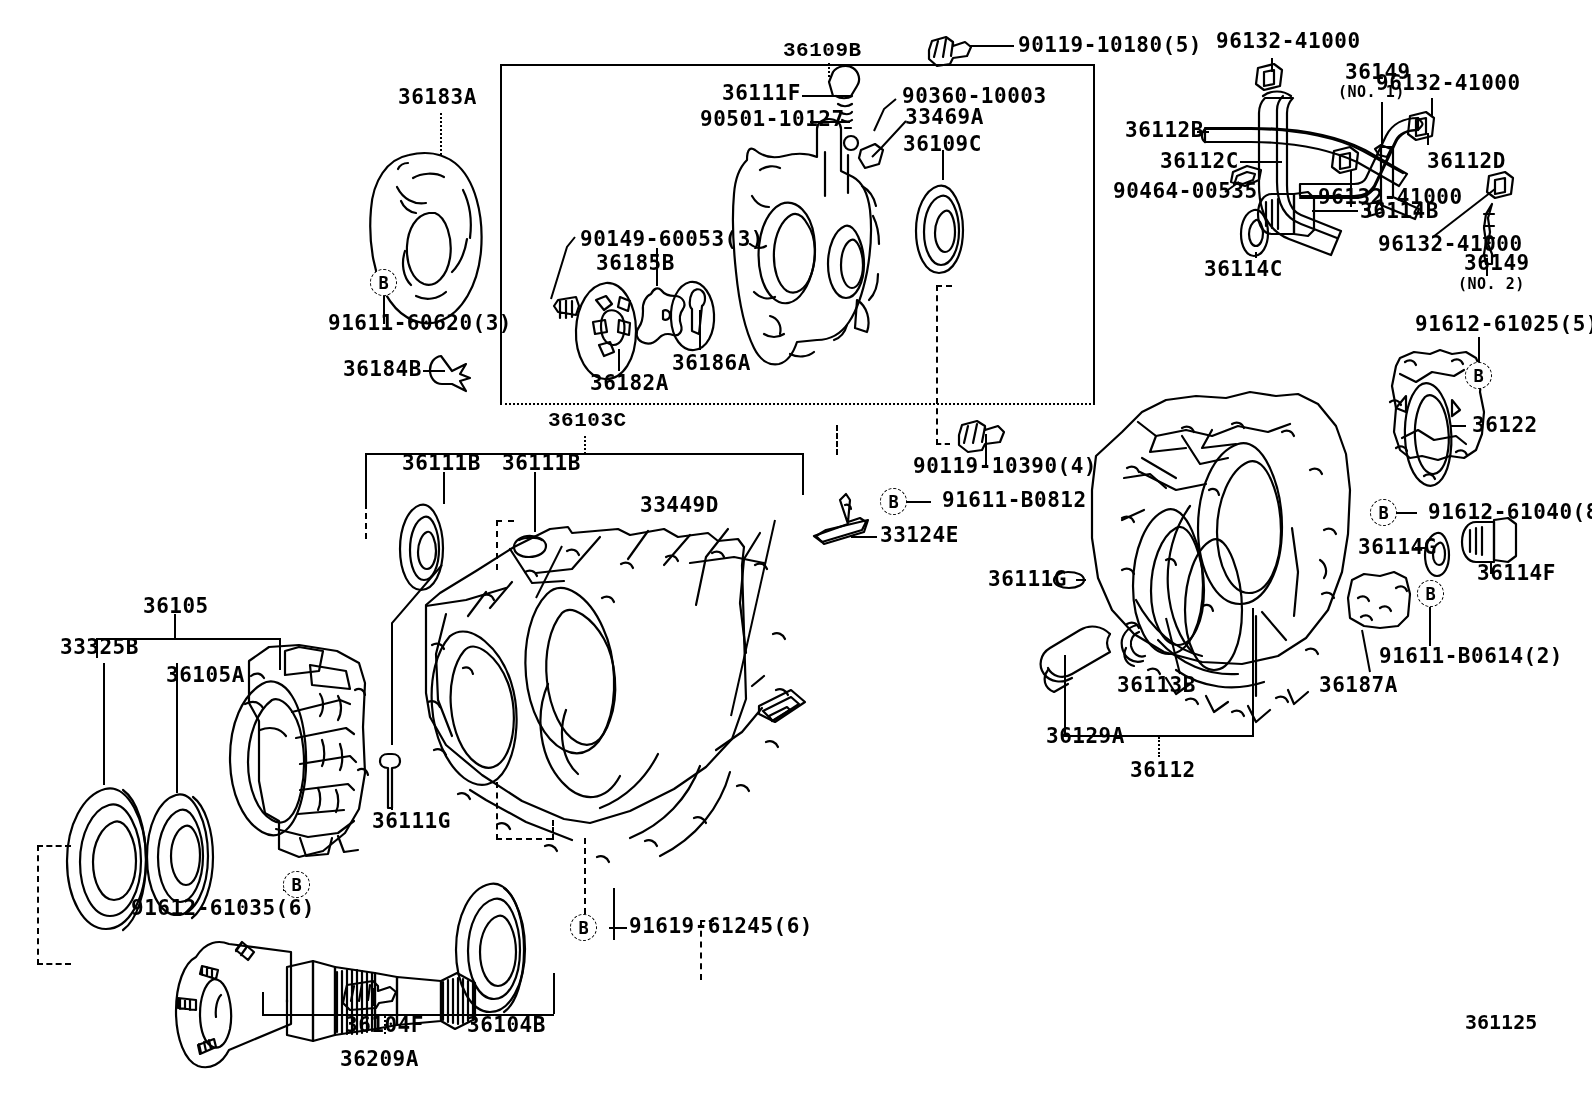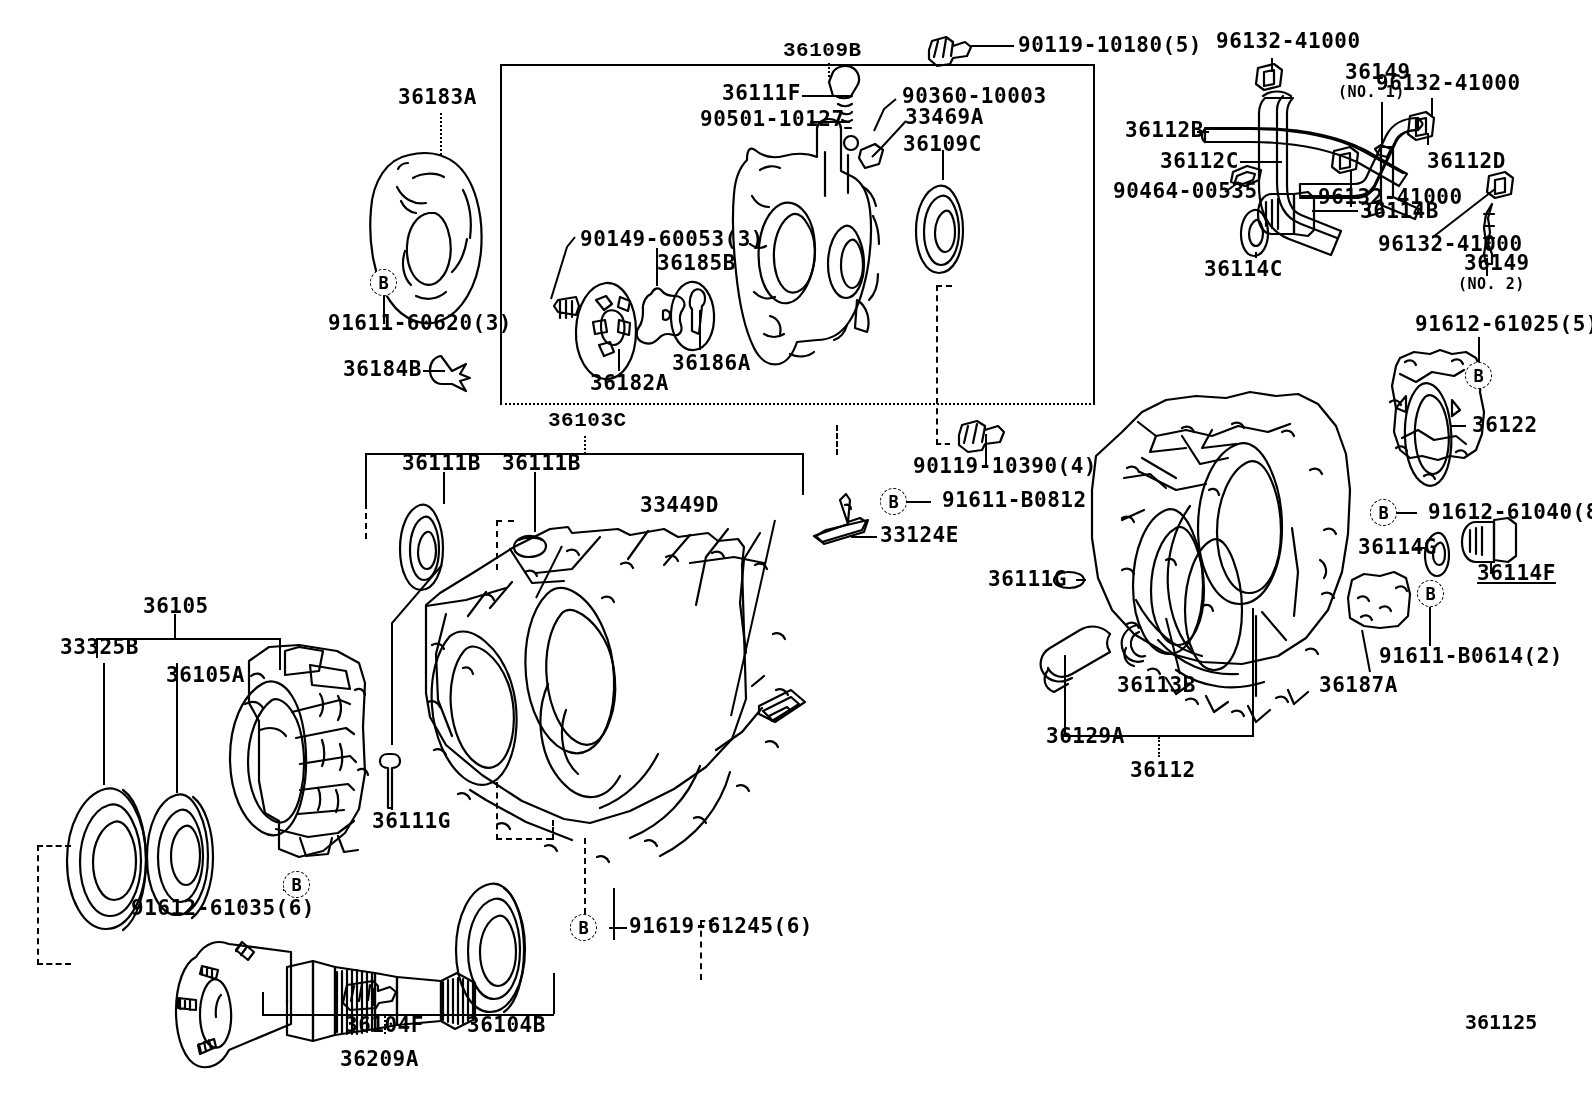--- a/index.html
+++ b/index.html
@@ -562,21 +562,21 @@
 
   <div class="lbl" style="left:783px;top:40px;font-family:Liberation Mono, monospace;">36109B</div>
   <div class="lbl" style="left:722px;top:82px;">36111F</div>
   <div class="lbl" style="left:700px;top:108px;">90501-10127</div>
   <div class="lbl" style="left:1018px;top:34px;">90119-10180(5)</div>
   <div class="lbl" style="left:902px;top:85px;">90360-10003</div>
   <div class="lbl" style="left:905px;top:106px;">33469A</div>
   <div class="lbl" style="left:903px;top:133px;">36109C</div>
 
   <div class="lbl" style="left:580px;top:228px;">90149-60053(3)</div>
-  <div class="lbl" style="left:657px;top:252px;">36185B</div>
+  <div class="lbl" style="left:596px;top:252px;">36185B</div>
   <div class="lbl" style="left:672px;top:352px;">36186A</div>
   <div class="lbl" style="left:590px;top:372px;">36182A</div>
 
   <div class="lbl" style="left:1216px;top:30px;">96132-41000</div>
   <div class="lbl" style="left:1376px;top:72px;">96132-41000</div>
   <div class="lbl" style="left:1345px;top:61px;">36149</div>
   <div class="lbl sub" style="left:1338px;top:84px;">(NO. 1)</div>
   <div class="lbl" style="left:1125px;top:119px;">36112B</div>
   <div class="lbl" style="left:1160px;top:150px;">36112C</div>
   <div class="lbl" style="left:1427px;top:150px;">36112D</div>
@@ -596,21 +596,21 @@
   <div class="lbl" style="left:913px;top:455px;">90119-10390(4)</div>
   <div class="lbl" style="left:942px;top:489px;">91611-B0812</div>
   <div class="lbl" style="left:880px;top:524px;">33124E</div>
   <div class="lbl" style="left:988px;top:568px;">36111G</div>
   <div class="lbl" style="left:372px;top:810px;">36111G</div>
 
   <div class="lbl" style="left:1415px;top:313px;">91612-61025(5)</div>
   <div class="lbl" style="left:1472px;top:414px;">36122</div>
   <div class="lbl" style="left:1428px;top:501px;">91612-61040(8)</div>
   <div class="lbl" style="left:1358px;top:536px;">36114G</div>
-  <div class="lbl" style="left:1477px;top:562px;text-decoration:underline;">36114F</div>
+  <div class="lbl" style="left:1477px;top:562px;">36114F</div>
   <div class="lbl" style="left:1379px;top:645px;">91611-B0614(2)</div>
   <div class="lbl" style="left:1319px;top:674px;">36187A</div>
   <div class="lbl" style="left:1117px;top:674px;">36113B</div>
   <div class="lbl" style="left:1046px;top:725px;">36129A</div>
   <div class="lbl" style="left:1130px;top:759px;">36112</div>
 
   <div class="lbl" style="left:143px;top:595px;">36105</div>
   <div class="lbl" style="left:60px;top:636px;">33325B</div>
   <div class="lbl" style="left:138px;top:664px;padding-left:28px;">36105A</div>
   <div class="lbl" style="left:131px;top:897px;">91612-61035(6)</div>

